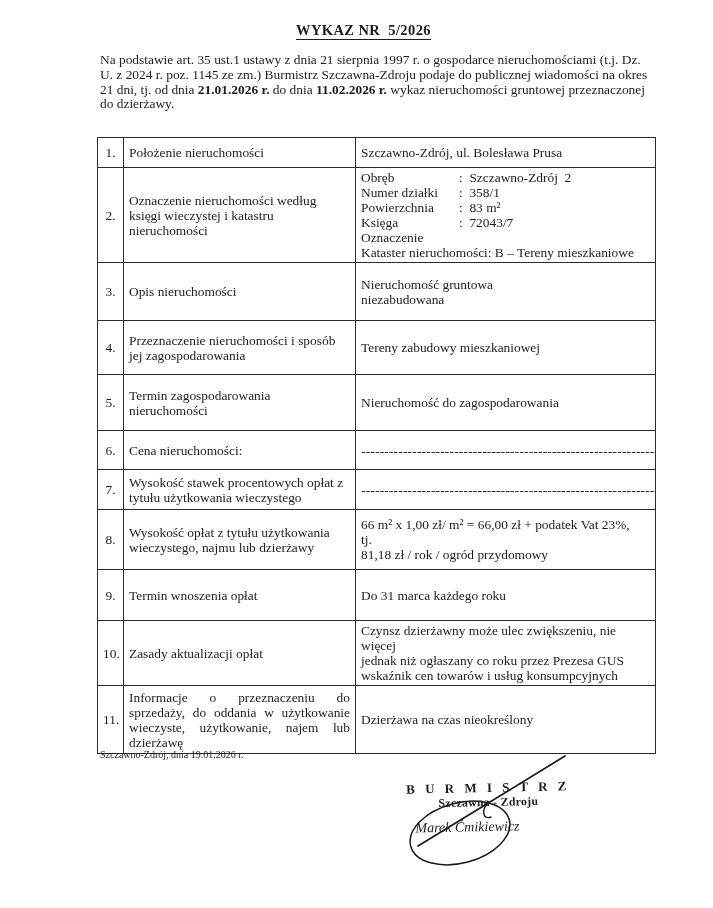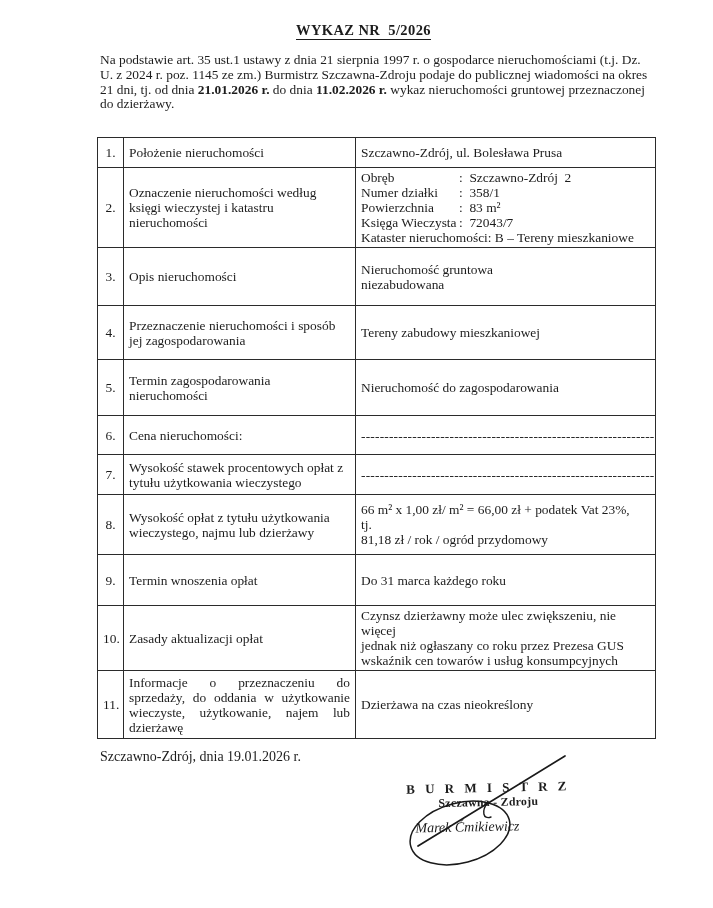--- a/index.html
+++ b/index.html
@@ -55,21 +55,21 @@
   .dashes{
     white-space:nowrap;overflow:hidden;
     font-size:13.4px;letter-spacing:0.2px;
   }
   tr.r1{height:30px;} tr.r2{height:78px;} tr.r3{height:58px;}
   tr.r4{height:54px;} tr.r5{height:56px;} tr.r6{height:39px;}
   tr.r7{height:40px;} tr.r8{height:60px;} tr.r9{height:51px;}
   tr.r10{height:44px;} tr.r11{height:68px;}
   .place-date{
     position:absolute;top:749px;left:100px;
-    font-size:14px;
+    font-size:10px;
   }
   .stamp{
     position:absolute;top:780px;left:401px;width:175px;
     text-align:center;
     transform:rotate(-1.2deg);
   }
   .stamp-title{
     font-size:13px;font-weight:bold;letter-spacing:3.5px;
     white-space:nowrap;
   }
@@ -117,21 +117,21 @@
           </div>
       <div class="kv">
             <span class="k">Numer działki</span>
             <span class="v">:  358/1</span>
           </div>
       <div class="kv">
             <span class="k">Powierzchnia</span>
             <span class="v">:  83 m²</span>
           </div>
       <div class="kv">
-            <span class="k">Księga Wieczysta</span>
+            <span class="k">Księga Oznaczenie</span>
             <span class="v">:  72043/7</span>
           </div>
       <div class="nowrap">Kataster nieruchomości: B –  Tereny mieszkaniowe</div>
     </td>
   </tr>
   <tr class="r3">
     <td class="no">3.</td>
     <td>Opis nieruchomości</td>
     <td class="val center preline">Nieruchomość gruntowa
 niezabudowana</td>

